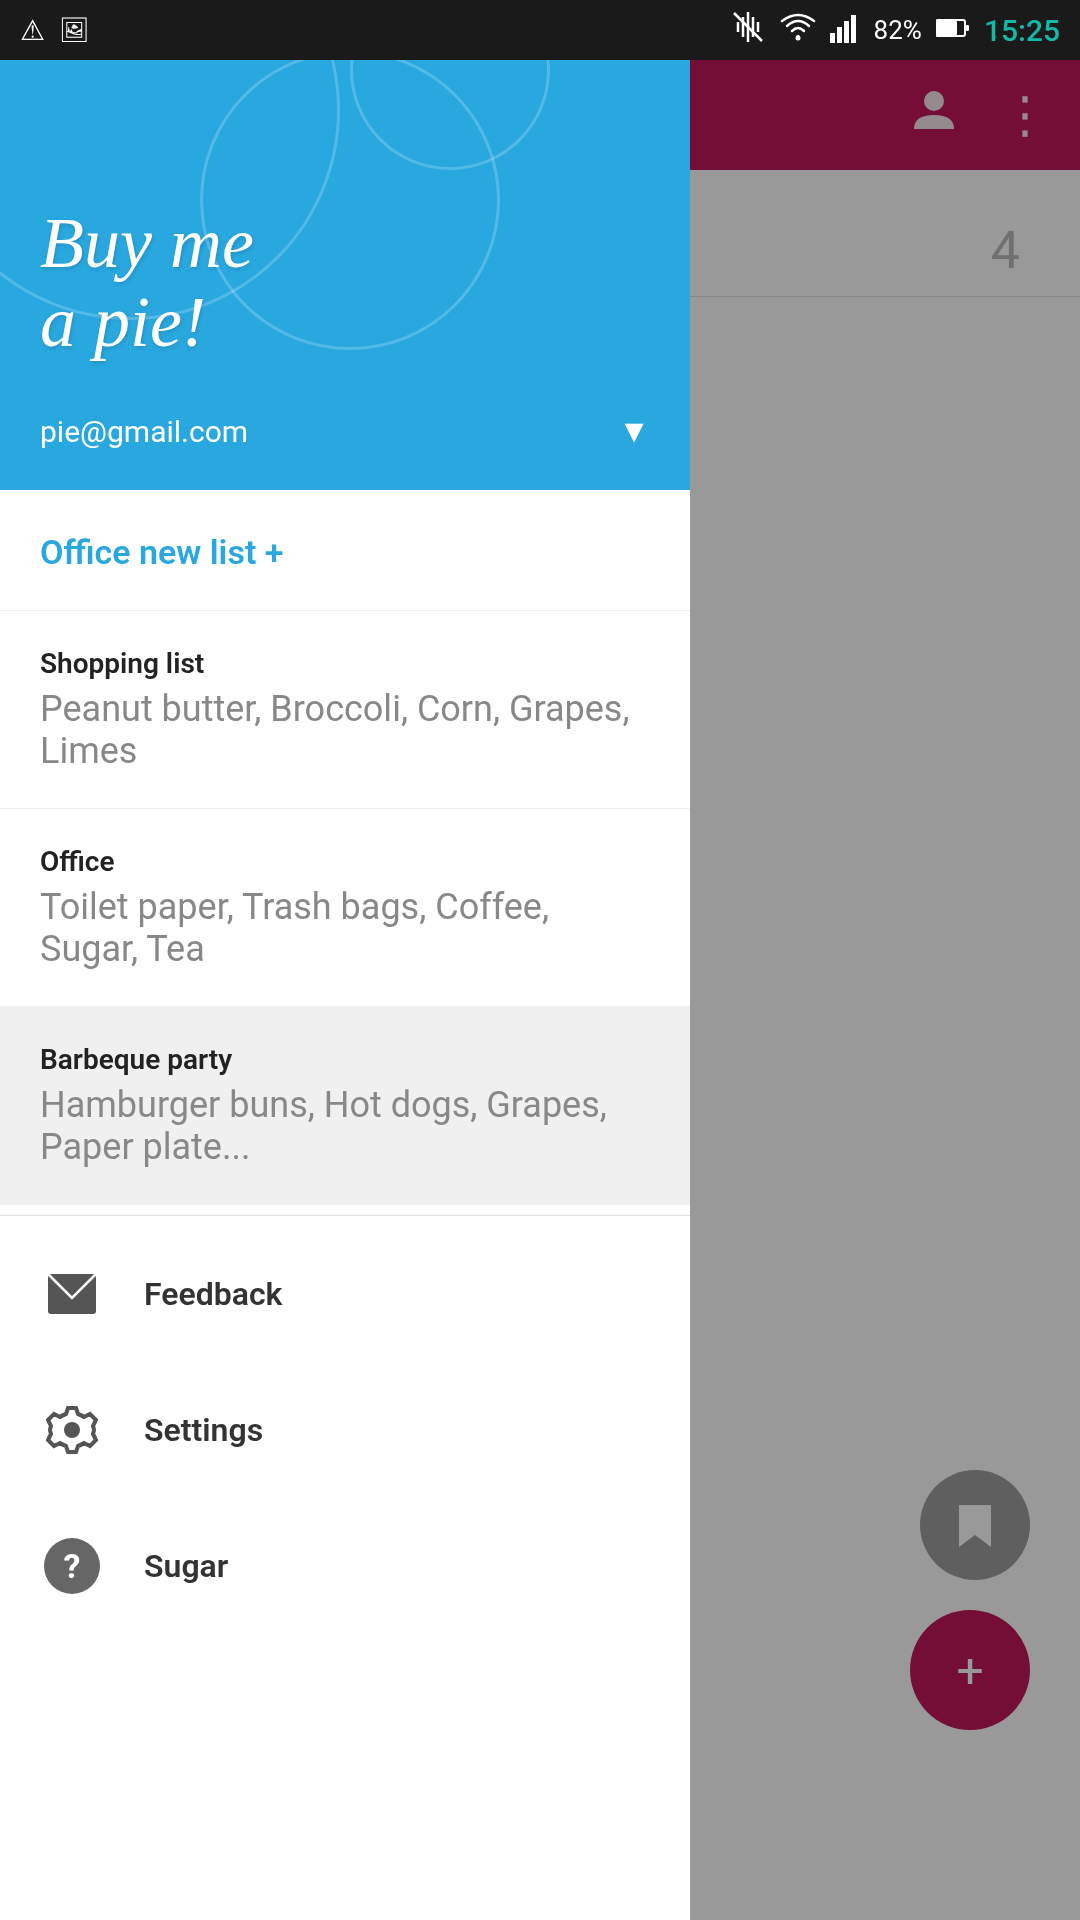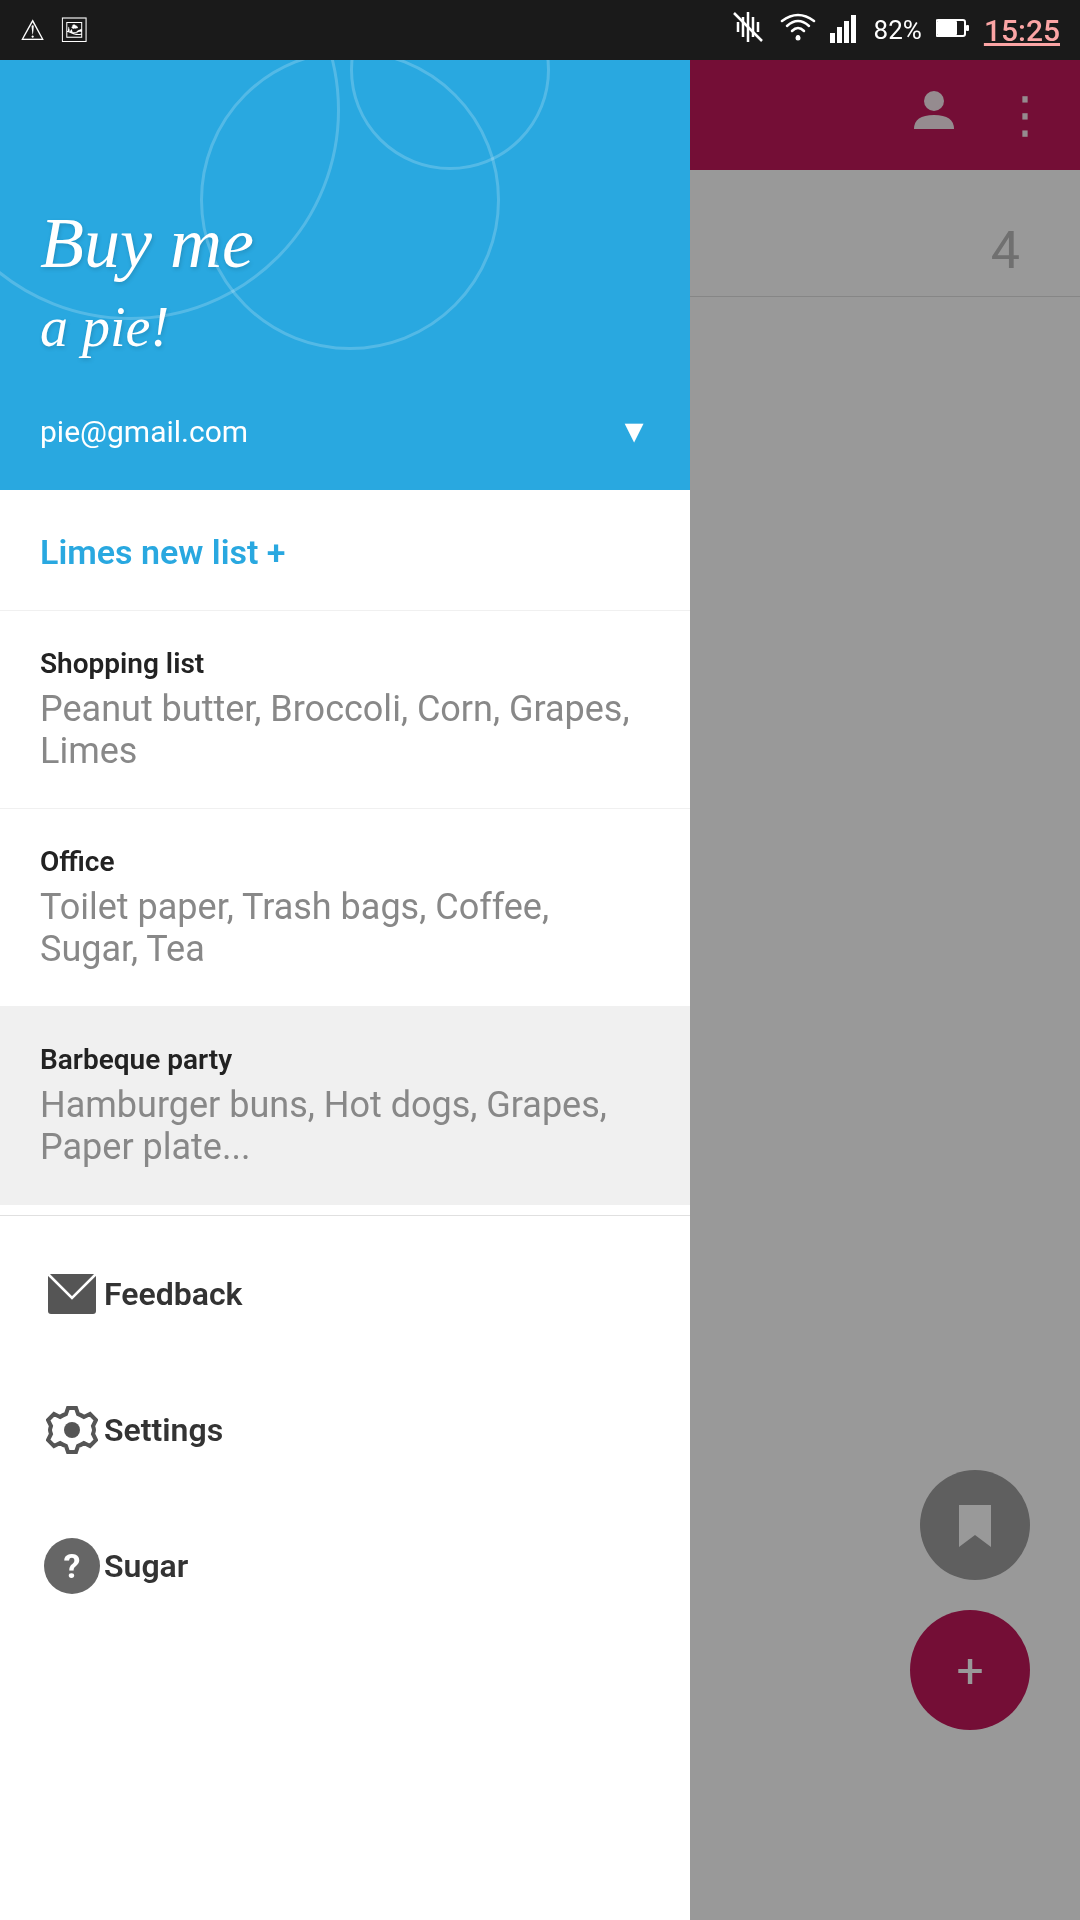--- a/index.html
+++ b/index.html
@@ -38,24 +38,23 @@
       align-items: center;
       gap: 14px;
     }
 
     .status-icon {
       color: #fff;
       font-size: 28px;
     }
 
     .status-time {
-      color: #fca5a5;
+      color: #14b8a6;
       font-size: 30px;
       font-weight: 500;
-      text-decoration: underline;
     }
 
     .status-battery {
       color: #fff;
       font-size: 26px;
     }
 
     .app-toolbar {
       position: absolute;
       top: 60px;
@@ -191,21 +190,21 @@
       font-family: 'Comic Sans MS', cursive, fantasy;
       color: #fff;
       font-size: 72px;
       line-height: 1.1;
       margin-bottom: 40px;
       font-style: italic;
       text-shadow: 1px 2px 4px rgba(0,0,0,0.15);
     }
 
     .app-logo-sub {
-      font-size: 56px;
+      font-size: 72px;
       font-style: italic;
       font-weight: 300;
     }
 
     .account-row {
       display: flex;
       align-items: center;
       justify-content: space-between;
       margin-top: 10px;
       gap: 37px;
@@ -265,20 +264,21 @@
       height: 1px;
       background: #e0e0e0;
       margin: 10px 0;
     }
 
     .menu-item {
       display: flex;
       align-items: center;
       padding: 36px 40px;
       cursor: pointer;
+      gap: 40px;
     }
 
     .menu-icon {
       width: 64px;
       height: 64px;
       display: flex;
       align-items: center;
       justify-content: center;
       color: #555;
       font-size: 44px;
@@ -405,21 +405,21 @@
 
     <div class="account-row">
       <span class="account-email">pie@gmail.com</span>
       <span class="dropdown-arrow">▼</span>
     </div>
   </div>
 
   <div class="drawer-content">
 
     <div class="create-new-list">
-      <span class="create-new-list-text">Limes new list +</span>
+      <span class="create-new-list-text">Office new list +</span>
     </div>
 
     <div class="list-item">
       <div class="list-item-name">Shopping list</div>
       <div class="list-item-preview">Peanut butter, Broccoli, Corn, Grapes, Limes</div>
     </div>
 
     <div class="list-item">
       <div class="list-item-name">Office</div>
       <div class="list-item-preview">Toilet paper, Trash bags, Coffee, Sugar, Tea</div>

